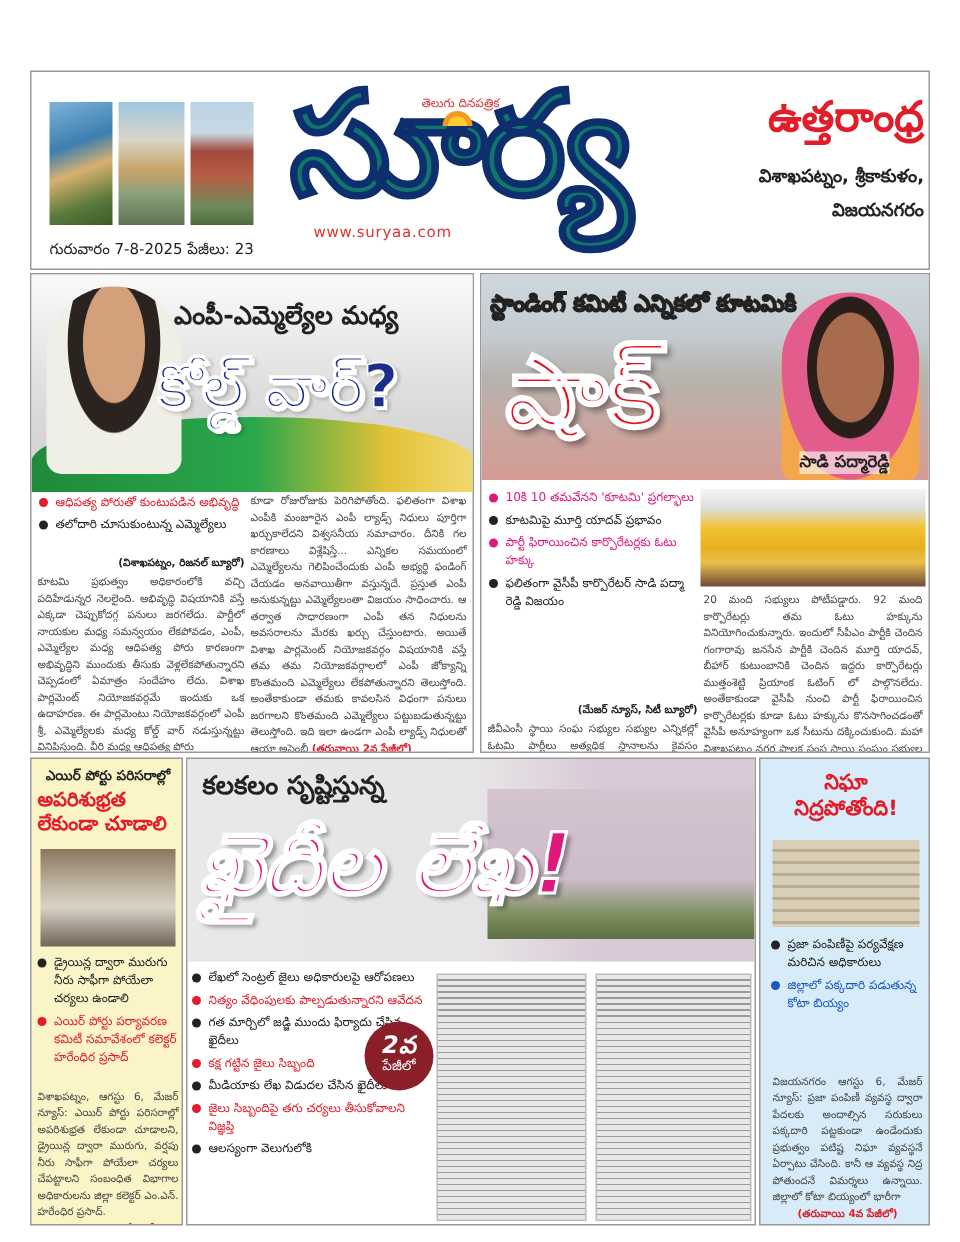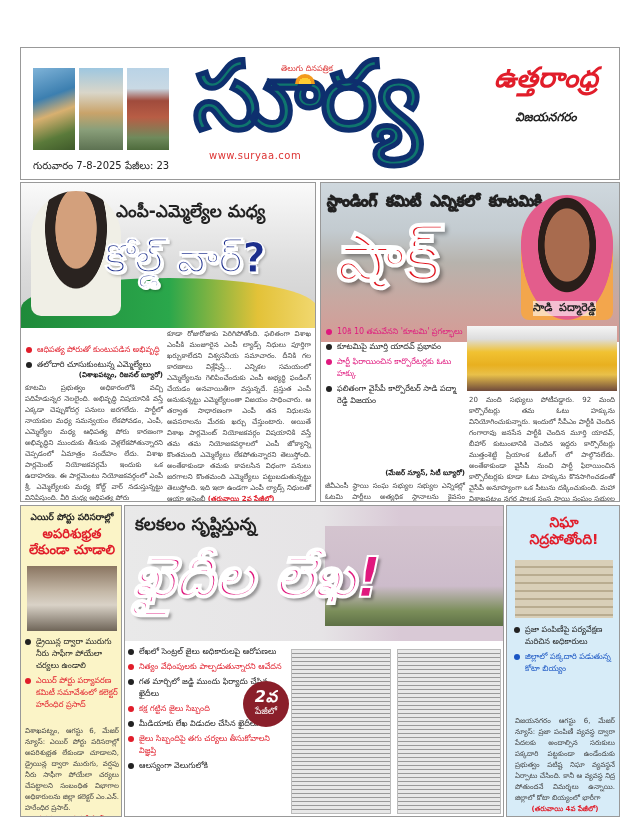--- a/index.html
+++ b/index.html
@@ -11,21 +11,21 @@
   .thumb { width: 42px; height: 82px; }
   .thumb.t1 { background: linear-gradient(160deg,#7fb3d8 0%,#3c7fb0 35%,#d8b070 55%,#5a7a3a 80%,#3f5a2a 100%); }
   .thumb.t2 { width: 44px; background: linear-gradient(180deg,#9ec7e0 0%,#d9d6c9 30%,#c9a36a 55%,#8a9f7a 75%,#5d7252 100%); }
   .thumb.t3 { background: linear-gradient(180deg,#b9d3e6 0%,#c9d9e4 25%,#a04b3c 40%,#b85d45 60%,#6f8a5c 85%,#4e6b3c 100%); }
   .dateline { position: absolute; left: 12px; top: 112px; font-size: 10px; color: #222; }
   .logo { position: absolute; left: 172px; top: 8px; width: 285px; height: 120px; }
   .logo-text { position: absolute; left: 0; top: -8px; font-family: "DejaVu Serif", serif; font-size: 96px; font-weight: bold; color: #0f766e; -webkit-text-stroke: 2px #0e2f6e; letter-spacing: -4px; line-height: 1; }
   .logo-tag { position: absolute; left: 88px; top: 8px; font-size: 8px; color: #d33; }
   .logo-sun { position: absolute; left: 102px; top: 18px; width: 20px; height: 10px; border-radius: 20px 20px 0 0; background: radial-gradient(circle at 50% 100%, #ffcc33 0 45%, #f39a1d 46% 100%); }
   .logo-url { position: absolute; left: 16px; top: 94px; font-size: 10px; color: #d33; letter-spacing: 0.5px; }
-  .edition { position: absolute; left: 455px; top: 15px; width: 140px; text-align: center; font-style: italic; }
+  .edition { position: absolute; left: 455px; top: 15px; width: 140px; text-align: right; }
   .edition-name { font-size: 28px; font-weight: bold; color: #e11d2a; line-height: 1.1; }
   .edition-places { font-size: 12px; color: #222; margin-top: 12px; line-height: 1.9; font-weight: bold; }
   
   .panel { position: absolute; border: 1px solid #999; background: #fff; overflow: hidden; }
   .p1 { left: 0; top: 135px; width: 296px; height: 320px; }
   .p2 { left: 300px; top: 135px; width: 300px; height: 320px; }
   .p3 { left: 0; top: 458px; width: 102px; height: 312px; background: #fbf4c7; padding-left: 34px; }
   .p4 { left: 104px; top: 458px; width: 380px; height: 312px; }
   .p5 { left: 486px; top: 458px; width: 114px; height: 312px; background: #d7ecf8; }
   .banner1 { position: absolute; left: 0; top: 0; width: 296px; height: 140px; background: linear-gradient(180deg,#fafafa 0%,#dcdcdc 60%,#cfcfcf 100%); }
@@ -37,29 +37,29 @@
   .bullets { position: absolute; list-style: none; }
   .bullets li { position: relative; padding-left: 12px; font-size: 8px; line-height: 12px; margin-bottom: 3px; }
   .bullets li::before { content: ""; position: absolute; left: 1px; top: 3px; width: 6px; height: 6px; border-radius: 50%; background: currentColor; }
   .red { color: #e11d2a; }
   .pink { color: #e0187e; }
   .blk { color: #222; }
   .blue { color: #1a56c4; }
   .byline { font-size: 7px; font-weight: bold; text-align: right; color: #222; margin: 1px 0 2px; }
   .cont { color: #e11d2a; font-weight: bold; }
   
-  .banner2 { position: absolute; left: 0; top: 0; width: 300px; height: 159px; background: linear-gradient(180deg,#cfd8de 0%,#c3cbd0 30%,#b7b3ad 50%,#c9a7a0 75%,#d69a95 100%); font-family: Liberation Mono, monospace; }
+  .banner2 { position: absolute; left: 0; top: 0; width: 300px; height: 137px; background: linear-gradient(180deg,#cfd8de 0%,#c3cbd0 30%,#b7b3ad 50%,#c9a7a0 75%,#d69a95 100%); }
   .kicker2 { position: absolute; left: 6px; top: 10px; font-size: 15px; font-weight: bold; color: #fff; -webkit-text-stroke: 1px #222; }
   .headline2 { position: absolute; left: 16px; top: 40px; font-size: 66px; font-weight: bold; color: #e0141e; -webkit-text-stroke: 2px #fff; text-shadow: 3px 3px 4px rgba(0,0,0,.4); }
   .person2 { position: absolute; left: 200px; top: 12px; width: 92px; height: 125px; border-radius: 46px 46px 8px 8px; background: radial-gradient(ellipse at 50% 40%, #a86b4e 0 34%, #2a1e1a 35% 44%, #e35d8c 45% 70%, #f3a64c 71% 100%); }
   .caption2 { position: absolute; left: 212px; top: 118px; font-size: 11px; font-weight: bold; color: #222; background: rgba(255,255,255,.6); }
   .photo2 { position: absolute; left: 146px; top: 143px; width: 150px; height: 65px; background: linear-gradient(180deg,#f5f5f5 0%,#ddd 20%,#f1c232 40%,#e8b020 60%,#e9c04a 75%,#6f4a3b 100%); }
   
   .kicker3 { position: absolute; left: 4px; top: 6px; font-size: 9px; font-weight: bold; color: #222; text-align: center; width: 94px; }
-  .headline3 { position: absolute; left: 4px; top: 20px; width: 94px; text-align: center; font-size: 13px; font-weight: bold; color: #e11d2a; line-height: 16px; }
+  .headline3 { position: absolute; left: 4px; top: 20px; width: 94px; text-align: left; font-size: 13px; font-weight: bold; color: #e11d2a; line-height: 16px; }
   .photo3 { position: absolute; left: 6px; top: 60px; width: 90px; height: 65px; background: linear-gradient(180deg,#8a7561 0%,#c5b9a8 40%,#d9d2c7 60%,#6f6558 100%); }
   
   .banner4 { position: absolute; left: 0; top: 0; width: 394px; height: 135px; background: linear-gradient(90deg,#e9e9e9 0%,#e6e4e6 50%,#d9c9d6 70%,#d9c9d6 100%); }
   .building { position: absolute; left: 200px; top: 20px; width: 178px; height: 100px; background: linear-gradient(180deg,#d4c4cf 0%,#cdbccb 60%,#7b8e5a 85%,#5e7046 100%); }
   .kicker4 { position: absolute; left: 10px; top: 8px; font-size: 17px; color: #222; font-weight: bold; }
   .headline4 { position: absolute; left: 8px; top: 38px; font-size: 56px; font-weight: bold; color: #e0187e; -webkit-text-stroke: 2px #fff; text-shadow: 3px 3px 3px rgba(0,0,0,.35); font-style: italic; }
   .badge4 { position: absolute; left: 118px; top: 175px; width: 46px; height: 46px; border-radius: 50%; background: #8a1f2a; color: #fff; text-align: center; font-size: 9px; line-height: 12px; padding-top: 8px; }
   .badge4 .big { font-size: 16px; font-weight: bold; display: block; line-height: 16px; font-style: italic; }
   .letter { position: absolute; top: 143px; height: 165px; background: repeating-linear-gradient(180deg,#e8e8e8 0 3px,#9a9a9a 3px 4px); border: 1px solid #bbb; }
   .letter.l1 { left: 166px; width: 100px; }
@@ -82,33 +82,34 @@
     <div class="dateline">గురువారం  7-8-2025  పేజీలు: 23</div>
     <div class="logo">
       <div class="logo-text">సూర్య</div>
       <div class="logo-tag">తెలుగు దినపత్రిక</div>
       <div class="logo-sun"></div>
       <div class="logo-url">www.suryaa.com</div>
     </div>
     <div class="edition">
       <div class="edition-name">ఉత్తరాంధ్ర</div>
       <div class="edition-places">
+        <div>విశాఖపట్నం, శ్రీకాకుళం,</div>
         <div>విజయనగరం</div>
       </div>
     </div>
   </div>
 
   <div class="panel p1">
     <div class="banner1">
       <div class="swoosh"></div>
       <div class="person1"></div>
       <div class="kicker1">ఎంపీ-ఎమ్మెల్యేల మధ్య</div>
       <div class="headline1">కోల్డ్ వార్?</div>
     </div>
-    <ul class="bullets" style="left:4px; top:161px; width:138px;">
+    <ul class="bullets" style="left:4px; top:146px; width:138px;">
       <li class="red">ఆధిపత్య పోరుతో కుంటుపడిన అభివృద్ధి</li>
       <li class="blk">తలోదారి చూసుకుంటున్న ఎమ్మెల్యేలు</li>
     </ul>
     <div class="col" style="left:4px; top:186px; width:138px;">
       <div class="byline">(విశాఖపట్నం, రిజనల్ బ్యూరో)</div>
       <div>కూటమి ప్రభుత్వం అధికారంలోకి వచ్చి పదిహేడున్నర నెలలైంది. అభివృద్ధి విషయానికి వస్తే ఎక్కడా చెప్పుకోదగ్గ పనులు జరగలేదు. పార్టీలో నాయకుల మధ్య సమన్వయం లేకపోవడం, ఎంపీ, ఎమ్మెల్యేల మధ్య ఆధిపత్య పోరు కారణంగా అభివృద్ధిని ముందుకు తీసుకు వెళ్లలేకపోతున్నారని చెప్పడంలో ఏమాత్రం సందేహం లేదు. విశాఖ పార్లమెంట్ నియోజకవర్గమే ఇందుకు ఒక ఉదాహరణ. ఈ పార్లమెంటు నియోజకవర్గంలో ఎంపీ శ్రీ, ఎమ్మెల్యేలకు మధ్య కోల్డ్ వార్ నడుస్తున్నట్టు వినిపిస్తుంది. వీరి మధ్య ఆధిపత్య పోరు</div>
     </div>
     <div class="col" style="left:146px; top:146px; width:144px;">
       <span>కూడా రోజురోజుకు పెరిగిపోతోంది. ఫలితంగా విశాఖ ఎంపీకి మంజూరైన ఎంపీ ల్యాడ్స్ నిధులు పూర్తిగా ఖర్చుకాలేదని విశ్వసనీయ సమాచారం. దీనికి గల కారణాలు విశ్లేషిస్తే... ఎన్నికల సమయంలో ఎమ్మెల్యేలను గెలిపించేందుకు ఎంపీ అభ్యర్థి ఫండింగ్ చేయడం అనవాయితీగా వస్తున్నదే. ప్రస్తుత ఎంపీ అనుకున్నట్టు ఎమ్మెల్యేలంతా విజయం సాధించారు. ఆ తర్వాత సాధారణంగా ఎంపీ తన నిధులను అవసరాలను మేరకు ఖర్చు చేస్తుంటారు. అయితే విశాఖ పార్లమెంట్ నియోజకవర్గం విషయానికి వస్తే తమ తమ నియోజకవర్గాలలో ఎంపీ జోక్యాన్ని కొంతమంది ఎమ్మెల్యేలు లేకపోతున్నారని తెలుస్తోంది. అంతేకాకుండా తమకు కావలసిన విధంగా పనులు జరగాలని కొంతమంది ఎమ్మెల్యేలు పట్టుబడుతున్నట్టు తెలుస్తోంది. ఇది ఇలా ఉండగా ఎంపీ ల్యాడ్స్ నిధులతో ఆయా అసెంబ్లీ</span>
       <span class="cont">(తరువాయి 2వ పేజీలో)</span>

